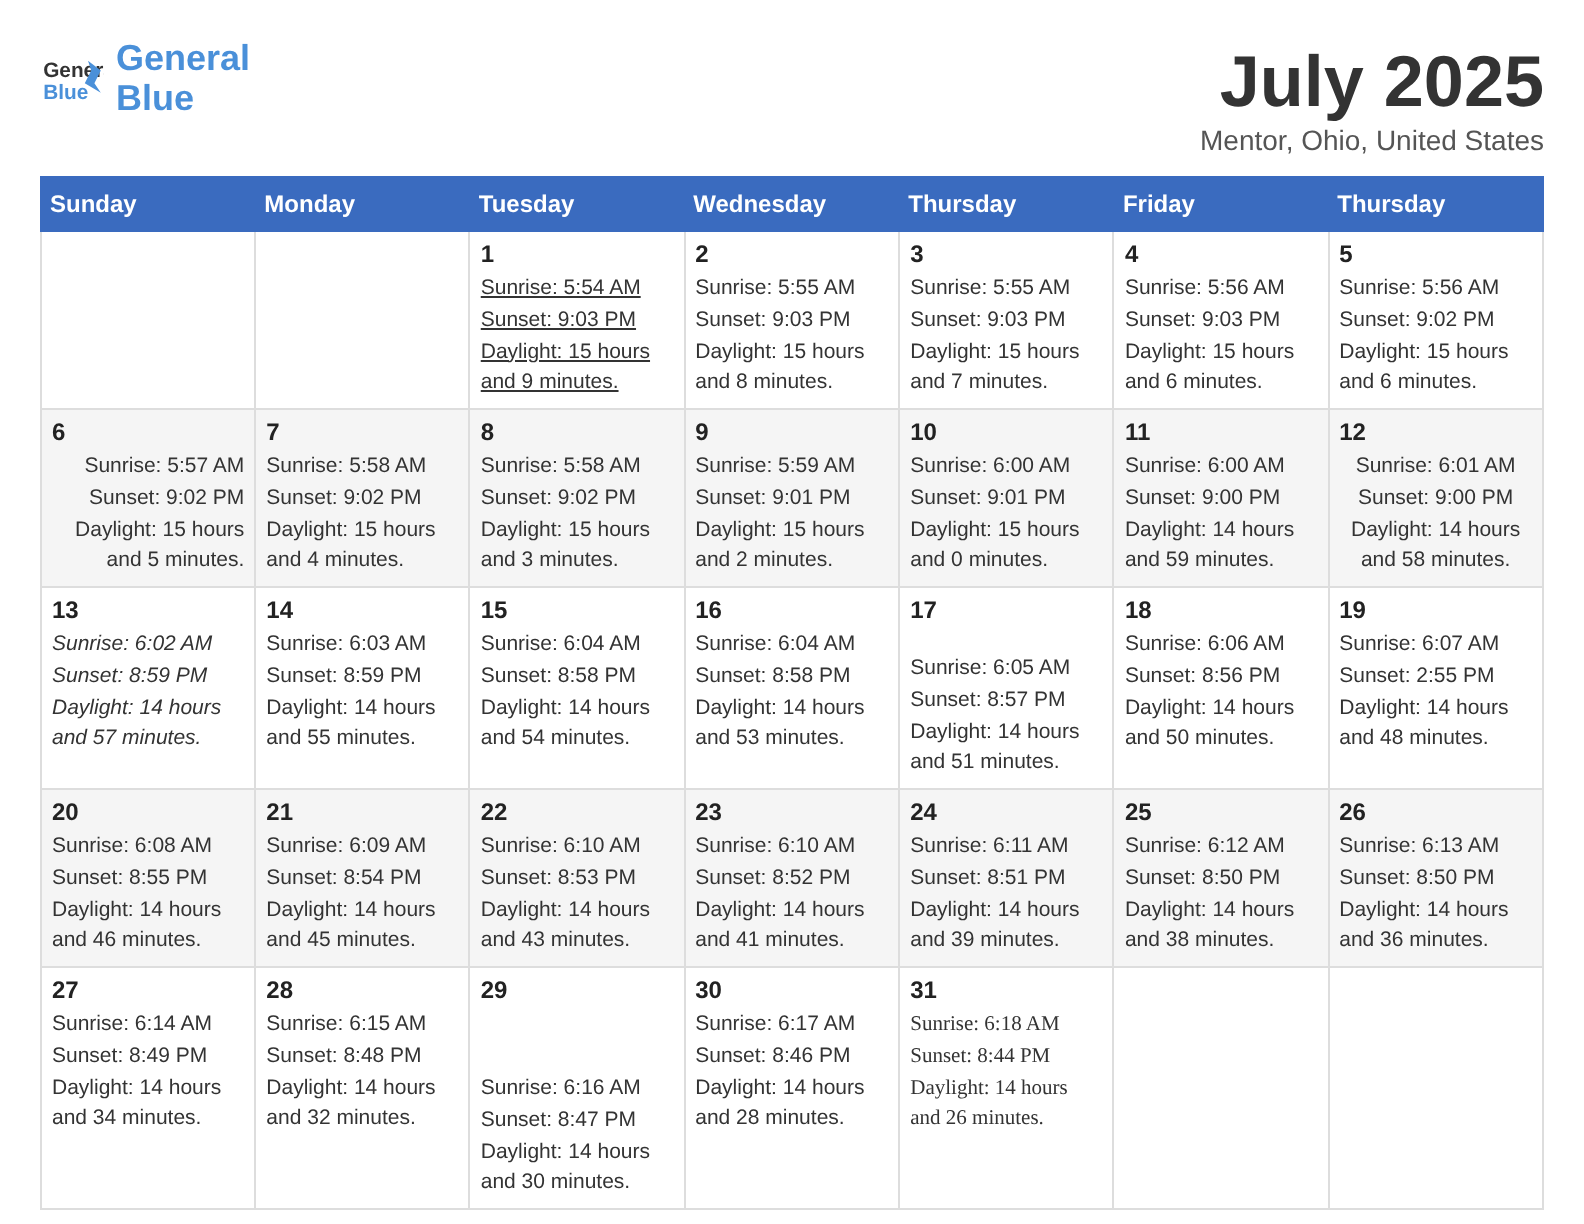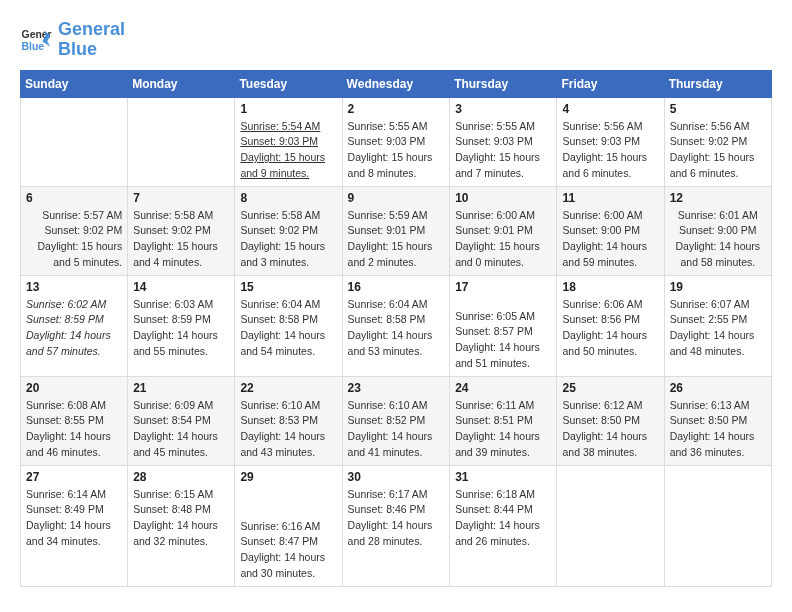--- a/index.html
+++ b/index.html
@@ -102,20 +102,22 @@
       <text x="2" y="18" font-size="13" font-weight="bold" fill="#333">General</text>
       <text x="2" y="32" font-size="13" font-weight="bold" fill="#4a90d9">Blue</text>
       <polygon points="30,8 38,14 34,22 38,28 28,22 32,14" fill="#4a90d9"></polygon>
     </svg>
     <div>
       <div class="logo-text"><span>General</span></div>
       <div class="logo-text" style="color:#4a90d9">Blue</div>
     </div>
   </div>
   <div class="title-area">
+    <div class="month-title">July 2025</div>
+    <div class="location">Mentor, Ohio, United States</div>
   </div>
 </div>
 
 <table>
   <thead>
     <tr id="header-row">
         <th>Sunday</th>
         <th>Monday</th>
         <th>Tuesday</th>
         <th>Wednesday</th>
@@ -341,21 +343,21 @@
         </td>
         <td>
           <div class="day-num">30</div>
           <div class="day-info" style="white-space: pre-line;">Sunrise: 6:17 AM
 Sunset: 8:46 PM
 Daylight: 14 hours
 and 28 minutes.</div>
         </td>
         <td>
           <div class="day-num">31</div>
-          <div class="day-info" style="white-space: pre-line;">Sunrise: 6:18 AM
+          <div class="day-info" style="white-space: pre-line; font-family: Liberation Serif, serif;">Sunrise: 6:18 AM
 Sunset: 8:44 PM
 Daylight: 14 hours
 and 26 minutes.</div>
         </td>
         <td class="empty-cell"></td>
         <td class="empty-cell"></td>
       </tr>
     </tbody>
 </table>
 

